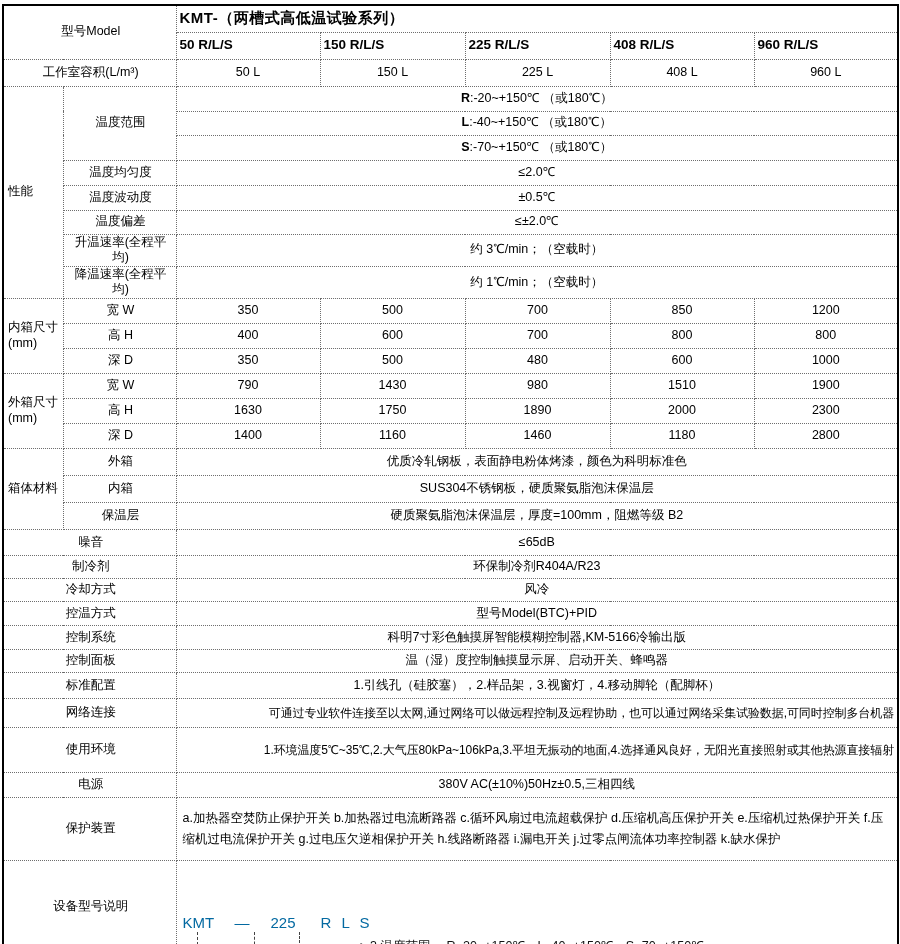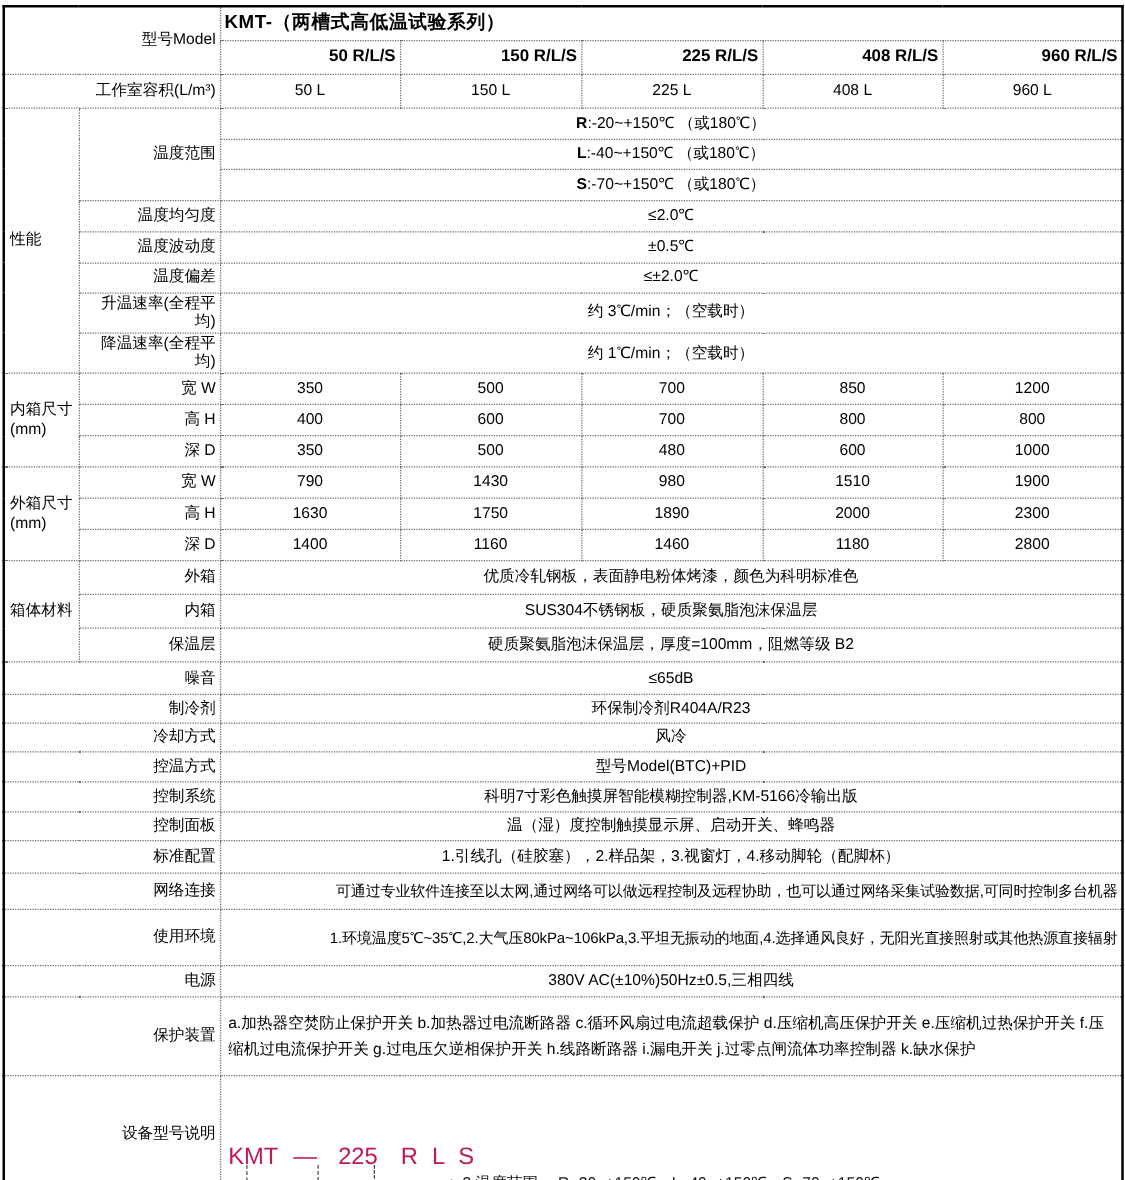--- a/index.html
+++ b/index.html
@@ -3,31 +3,31 @@
 <meta charset="utf-8">
 <style>
   html,body{margin:0;padding:0;background:#fff;}
   .sheet{position:relative;width:900px;height:944px;background:#fff;overflow:hidden;
          font-family:"Liberation Sans",sans-serif;color:#000;}
   table.spec{position:absolute;left:2px;top:4px;width:895px;border-collapse:collapse;
              table-layout:fixed;border:2px solid #000;}
   td{border:1px dotted #6e6e6e;font-size:12.5px;padding:0 3px;overflow:hidden;
      vertical-align:middle;line-height:1.25;}
   td.c{text-align:center;}
-  td.lab{text-align:right;padding-left:5px;}
+  td.lab{text-align:center;padding-left:5px;}
   td.title{font-size:15px;font-weight:bold;text-align:left;letter-spacing:.5px;}
-  td.mhead{font-size:13.5px;font-weight:bold;text-align:right;}
+  td.mhead{font-size:13.5px;font-weight:bold;text-align:left;}
   td.group{text-align:left;padding-left:4px;}
   td.envline{white-space:nowrap;font-size:12px;text-align:right;letter-spacing:-.1px;}
   td.protect{text-align:left;padding:4px 6px;line-height:1.7;font-size:12.5px;}
   .pfx{font-weight:bold;}
   
   td.diagcell{position:relative;padding:0;}
   .diag{position:relative;width:100%;height:100%;}
-  .diag .tok{position:absolute;top:7px;font-size:19px;color:#be185d;}
+  .diag .tok{position:absolute;top:7px;font-size:15px;color:#0369a1;}
   .vline{position:absolute;width:0;border-left:1px dashed #444;}
   .ditem{position:absolute;font-size:12.5px;white-space:nowrap;color:#111;}
   .arr{font-size:11px;margin-right:1px;}
   .det{margin-left:16px;}
 </style>
 </head>
 <body>
 
 <div class="sheet">
 <table class="spec">

